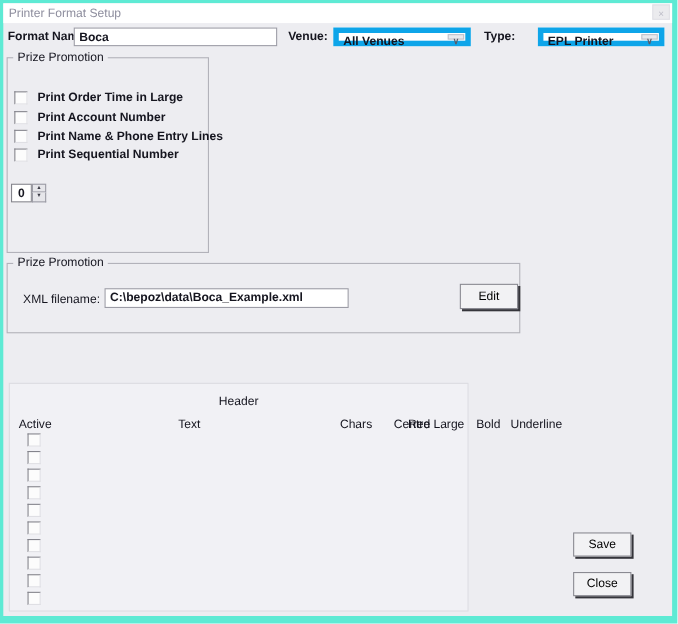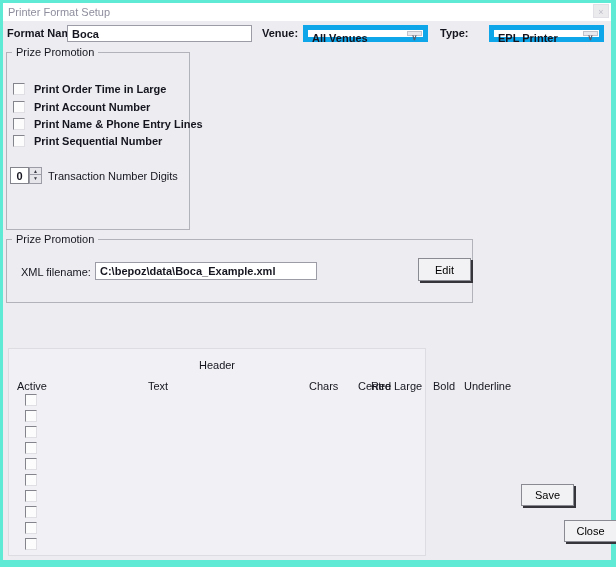--- a/index.html
+++ b/index.html
@@ -132,38 +132,37 @@
         <span class="opt-label">Print Sequential Number</span>
       </div>
 
       <div class="spinner" style="left:3px; top:114px;">
         <span class="spin-val">0</span>
         <span class="spin-btns">
           <span class="spin-up">▲</span>
           <span class="spin-down">▼</span>
         </span>
       </div>
-      <span class="lbl" style="left:41px; top:117px;">Transaction Number Digits</span>
     </div>
 
     <div class="groupbox" style="left:3px; top:236px; width:467px; height:64px;">
       <span class="group-label">Prize Promotion</span>
 
       <span class="lbl" style="left:14px; top:26px;">XML filename:</span>
       <div class="input" style="left:88px; top:22px; width:222px; height:18px;">C:\bepoz\data\Boca_Example.xml</div>
 
 
       <button class="btn" style="left:411px; top:18px; width:53px; height:23px; font-size:11px;">Edit</button>
     </div>
 
     <div class="header-panel">
       <div class="header-title">Header</div>
 
       <span class="col-lbl" style="left:8px;">Active</span>
-      <span class="col-lbl" style="left:139px;">Text</span>
+      <span class="col-lbl" style="left:153px;">Text</span>
       <span class="col-lbl" style="left:300px;">Chars</span>
       <span class="col-lbl" style="left:338px;padding-left:11px;">Centre</span>
       <span class="col-lbl" style="left:362px;">Red</span>
       <span class="col-lbl" style="left:385px;">Large</span>
       <span class="col-lbl" style="left:424px;">Bold</span>
       <span class="col-lbl" style="left:455px;">Underline</span>
 
       <div>
           <span class="cb" style="left: 16px; top: 45px;"></span>
           <span class="cb" style="left: 16px; top: 61px;"></span>
@@ -172,16 +171,16 @@
           <span class="cb" style="left: 16px; top: 109px;"></span>
           <span class="cb" style="left: 16px; top: 125px;"></span>
           <span class="cb" style="left: 16px; top: 141px;"></span>
           <span class="cb" style="left: 16px; top: 157px;"></span>
           <span class="cb" style="left: 16px; top: 173px;"></span>
           <span class="cb" style="left: 16px; top: 189px;"></span>
         </div>
     </div>
 
     <button class="btn" style="left:518px; top:481px; width:53px; height:22px; font-size:11px;">Save</button>
-    <button class="btn" style="left:518px; top:517px; width:53px; height:22px; font-size:11px;margin-left:43px;">Close</button>
+    <button class="btn" style="left:518px; top:517px; width:53px; height:22px; font-size:11px;">Close</button>
 
   </div>
 </div>
 
 </body></html>

